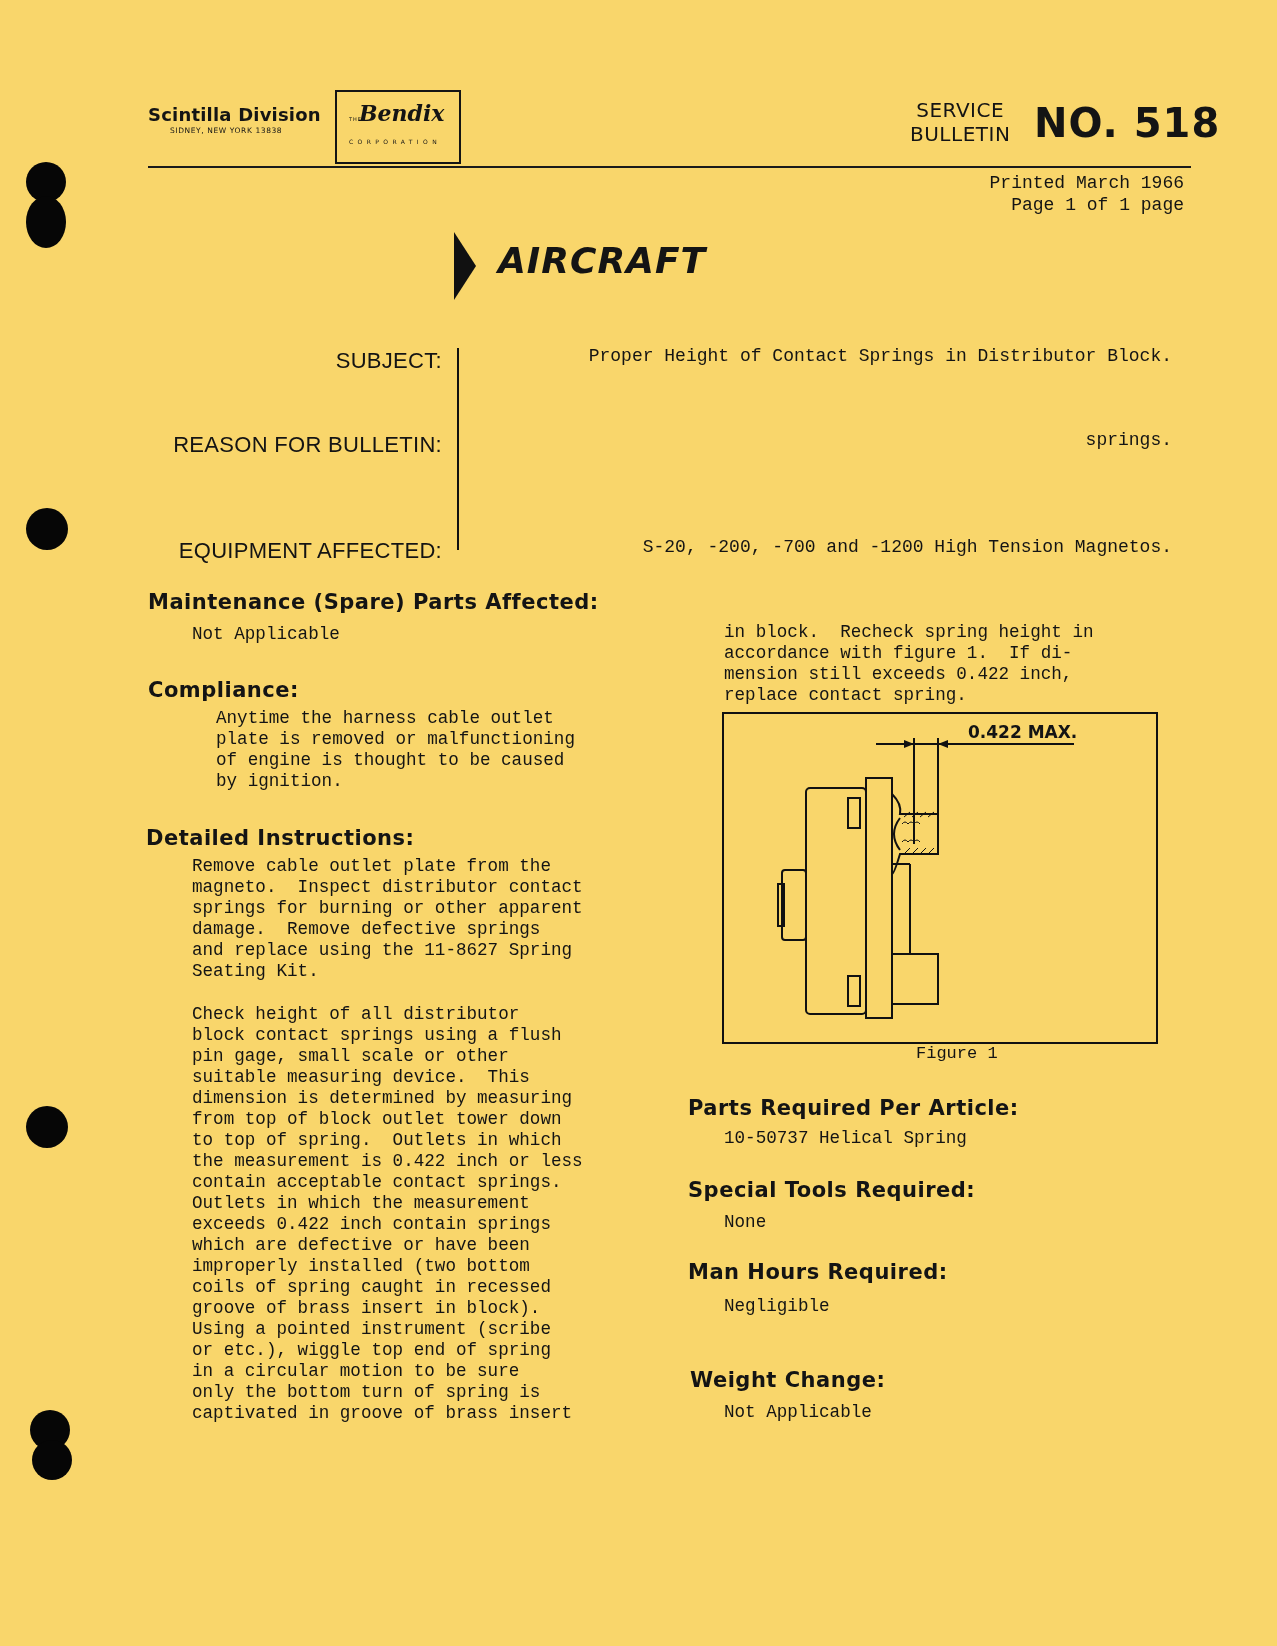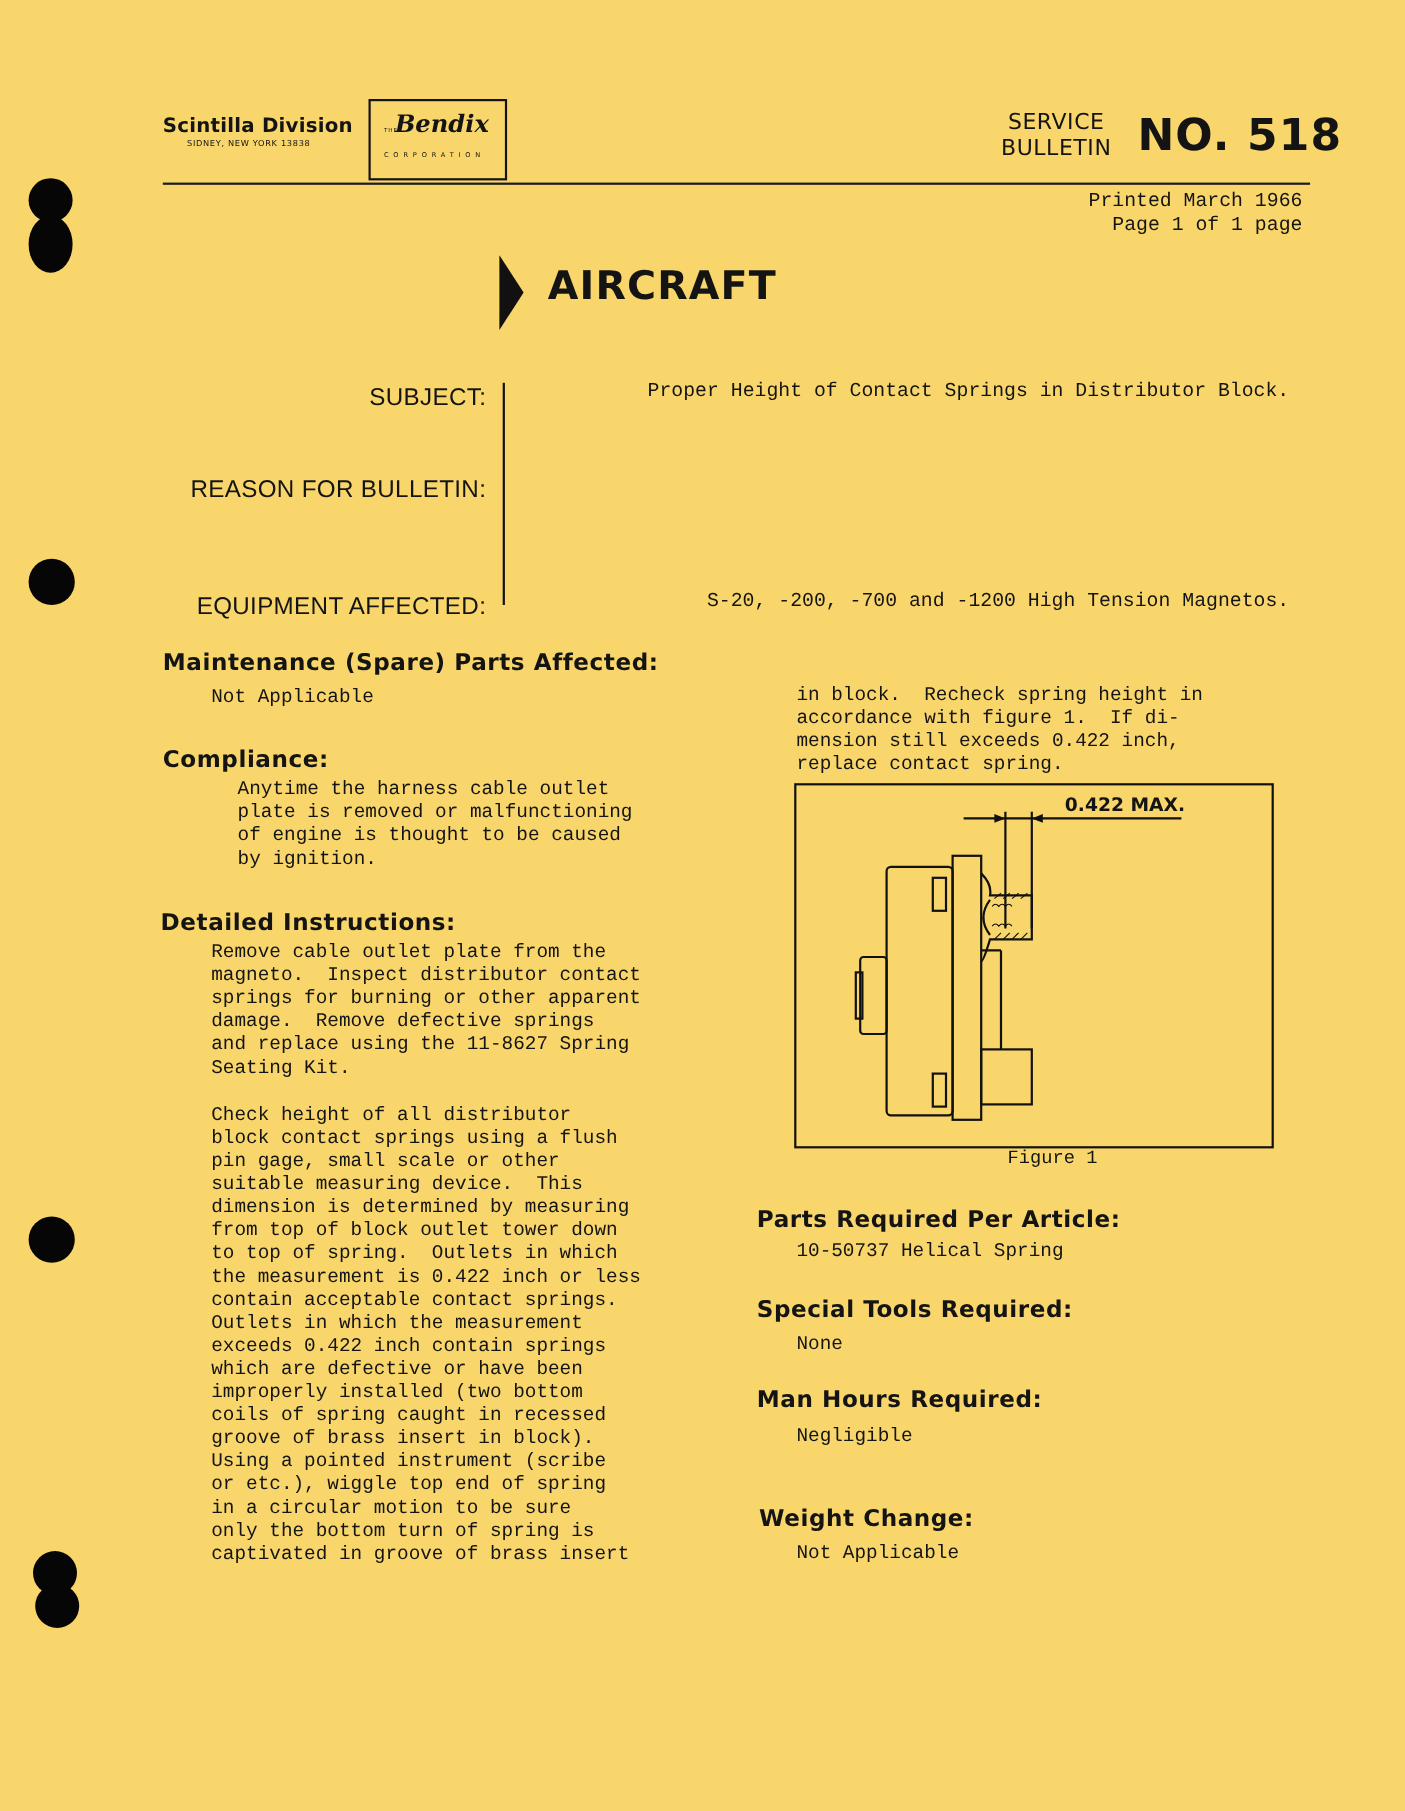--- a/index.html
+++ b/index.html
@@ -22,21 +22,21 @@
   .logo .the { position: absolute; left: 12px; top: 24px; font-size: 5px; letter-spacing: 1px; }
   .logo .brand { position: absolute; left: 22px; top: 8px; font-size: 22px; font-weight: bold; font-style: italic; font-family: "DejaVu Serif", serif; }
   .logo .corp { position: absolute; left: 12px; top: 46px; font-size: 6px; letter-spacing: 4.4px; }
 
   .sb-label { left: 910px; top: 98px; font-size: 20px; line-height: 24px; text-align: center; letter-spacing: 0.5px; }
   .sb-number { left: 1034px; top: 100px; font-size: 40px; font-weight: bold; letter-spacing: 1px; }
   .header-rule { left: 148px; top: 166px; width: 1043px; height: 2px; background: #1a1a1a; }
   .printed { right: 93px; top: 172px; font-size: 18px; line-height: 22px; text-align: right; }
 
   .arrow { left: 454px; top: 232px; width: 0; height: 0; border-top: 34px solid transparent; border-bottom: 34px solid transparent; border-left: 22px solid #111; }
-  .aircraft { left: 498px; top: 240px; font-size: 36px; font-weight: bold; letter-spacing: 1px; }
+  .aircraft { left: 498px; top: 240px; font-size: 36px; font-weight: bold; letter-spacing: 1px; font-style: italic; }
 
   .field-label { font-size: 22px; text-align: right; width: 300px; letter-spacing: 0.3px; }
   .vrule { left: 457px; top: 348px; width: 2px; height: 202px; background: #111; }
   .field-value { left: 472px; font-size: 18px; line-height: 21px; width: 700px; text-align: right; }
 
   .sec-head { font-size: 21px; font-weight: bold; letter-spacing: 0.5px; }
   .body-text { font-size: 17.6px; line-height: 21px; white-space: pre; }
 
   .figure-box { left: 722px; top: 712px; width: 432px; height: 328px; border: 2px solid #111; }
   .fig-caption { left: 916px; top: 1044px; font-size: 17px; }
@@ -71,20 +71,21 @@
 </div>
 
 <div class="abs arrow"></div>
 <div class="abs sans aircraft">AIRCRAFT</div>
 
 <div class="abs lsans field-label" style="left:142px;top:348px;">SUBJECT:</div>
 <div class="abs mono field-value" style="top:346px;">Proper Height of Contact Springs in Distributor Block.</div>
 
 <div class="abs lsans field-label" style="left:142px;top:432px;">REASON FOR BULLETIN:</div>
 <div class="abs mono field-value" style="top:430px;">
+  <div>springs.</div>
 </div>
 
 <div class="abs lsans field-label" style="left:142px;top:538px;">EQUIPMENT AFFECTED:</div>
 <div class="abs mono field-value" style="top:537px;">S-20, -200, -700 and -1200 High Tension Magnetos.</div>
 <div class="abs vrule"></div>
 
 <div class="abs sans sec-head" style="left:148px;top:590px;">Maintenance (Spare) Parts Affected:</div>
 <div class="abs mono body-text" style="left:192px;top:624px;">Not Applicable</div>
 
 <div class="abs sans sec-head" style="left:148px;top:678px;">Compliance:</div>

